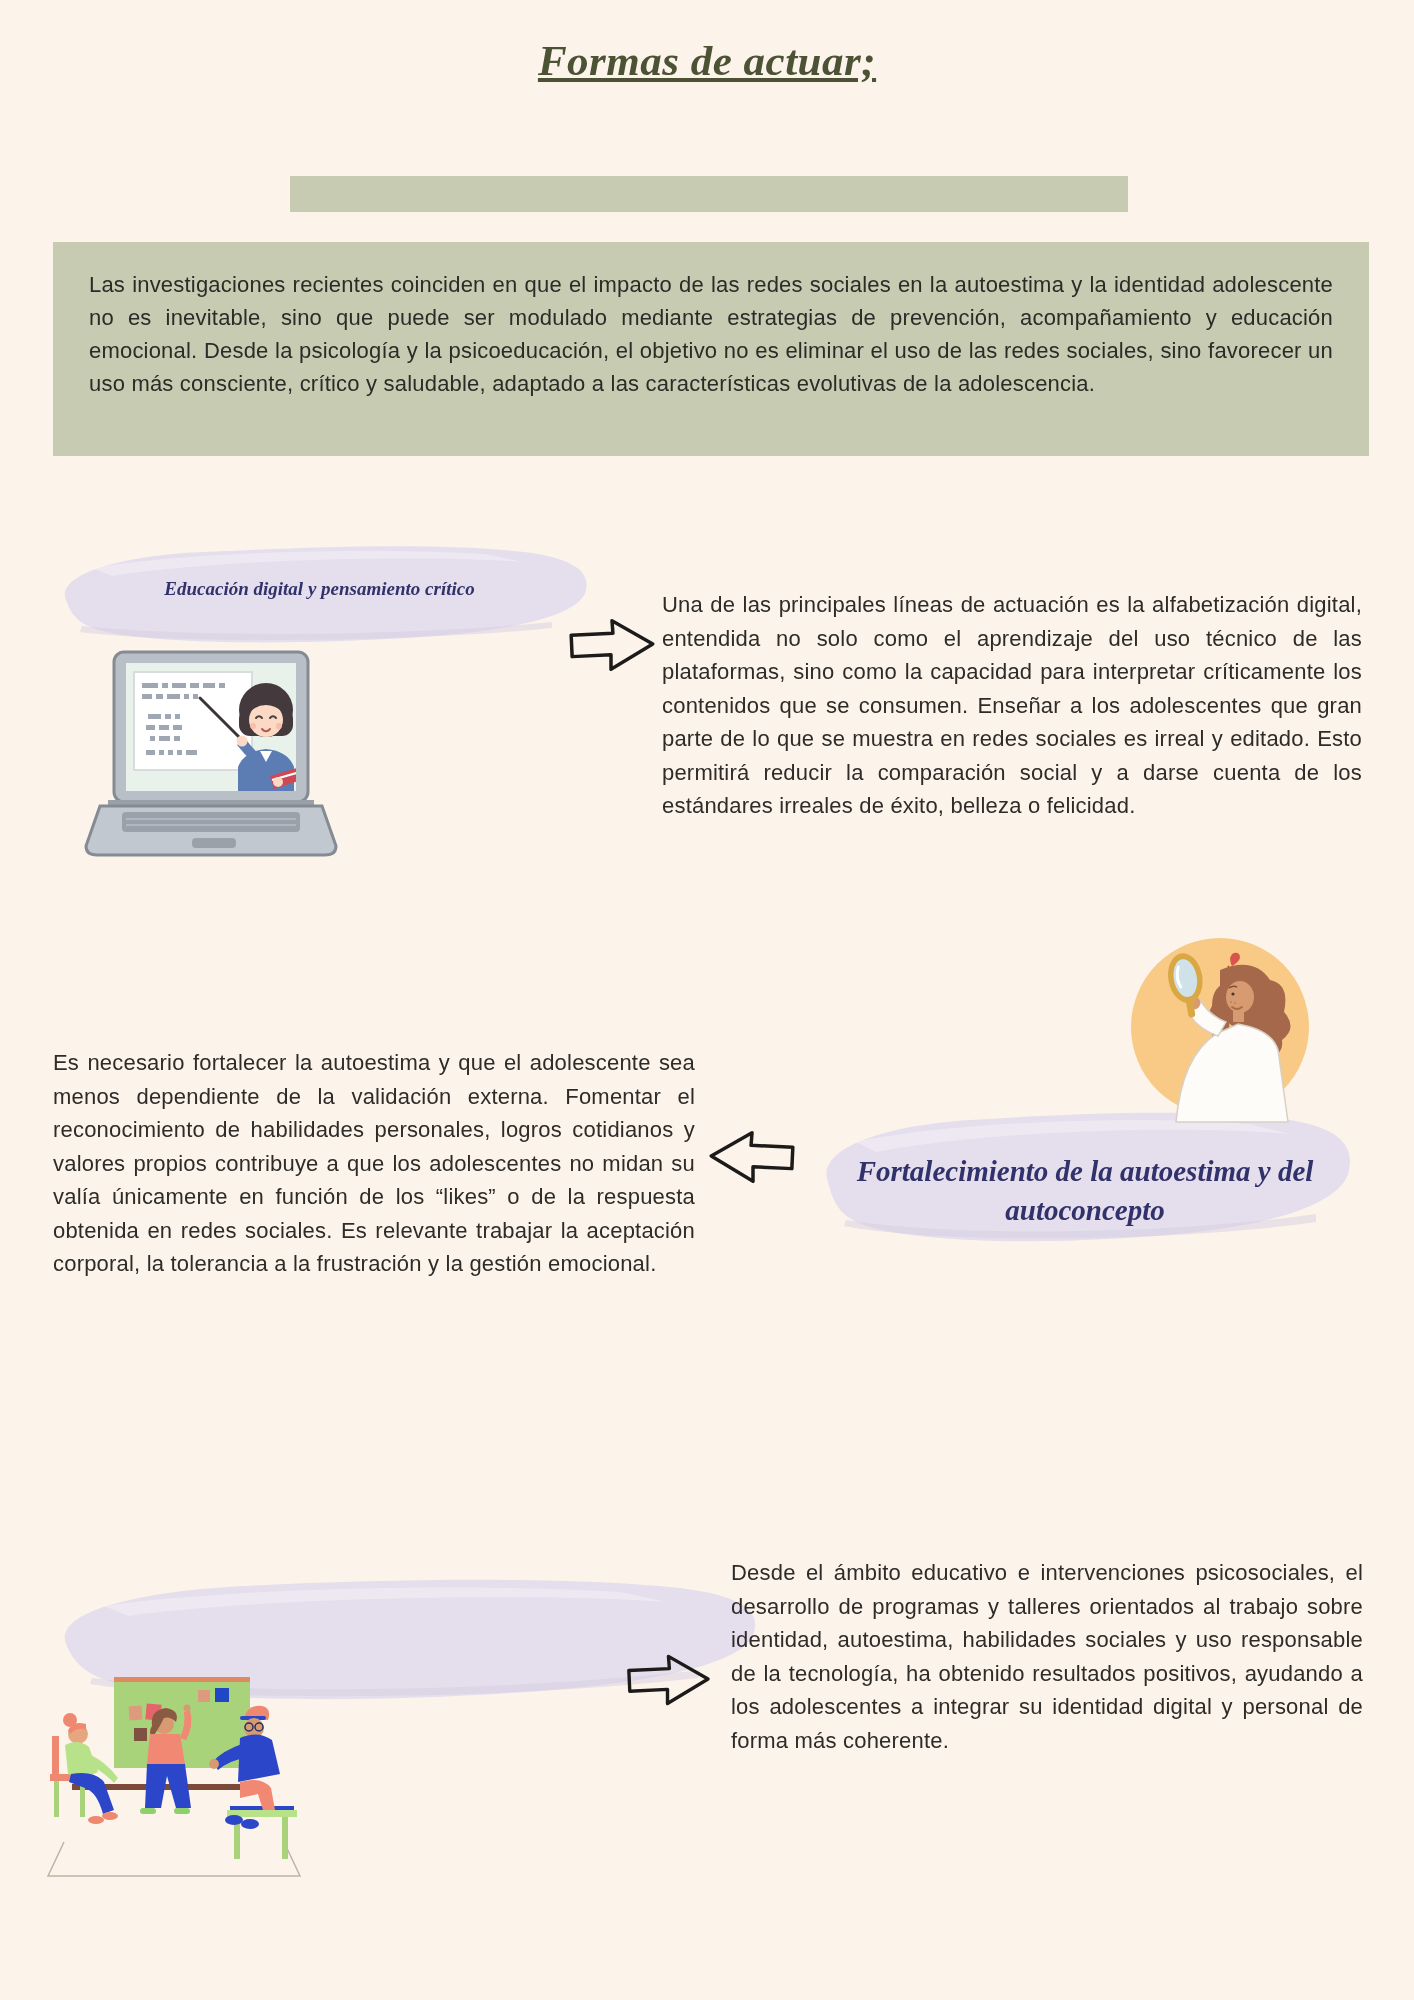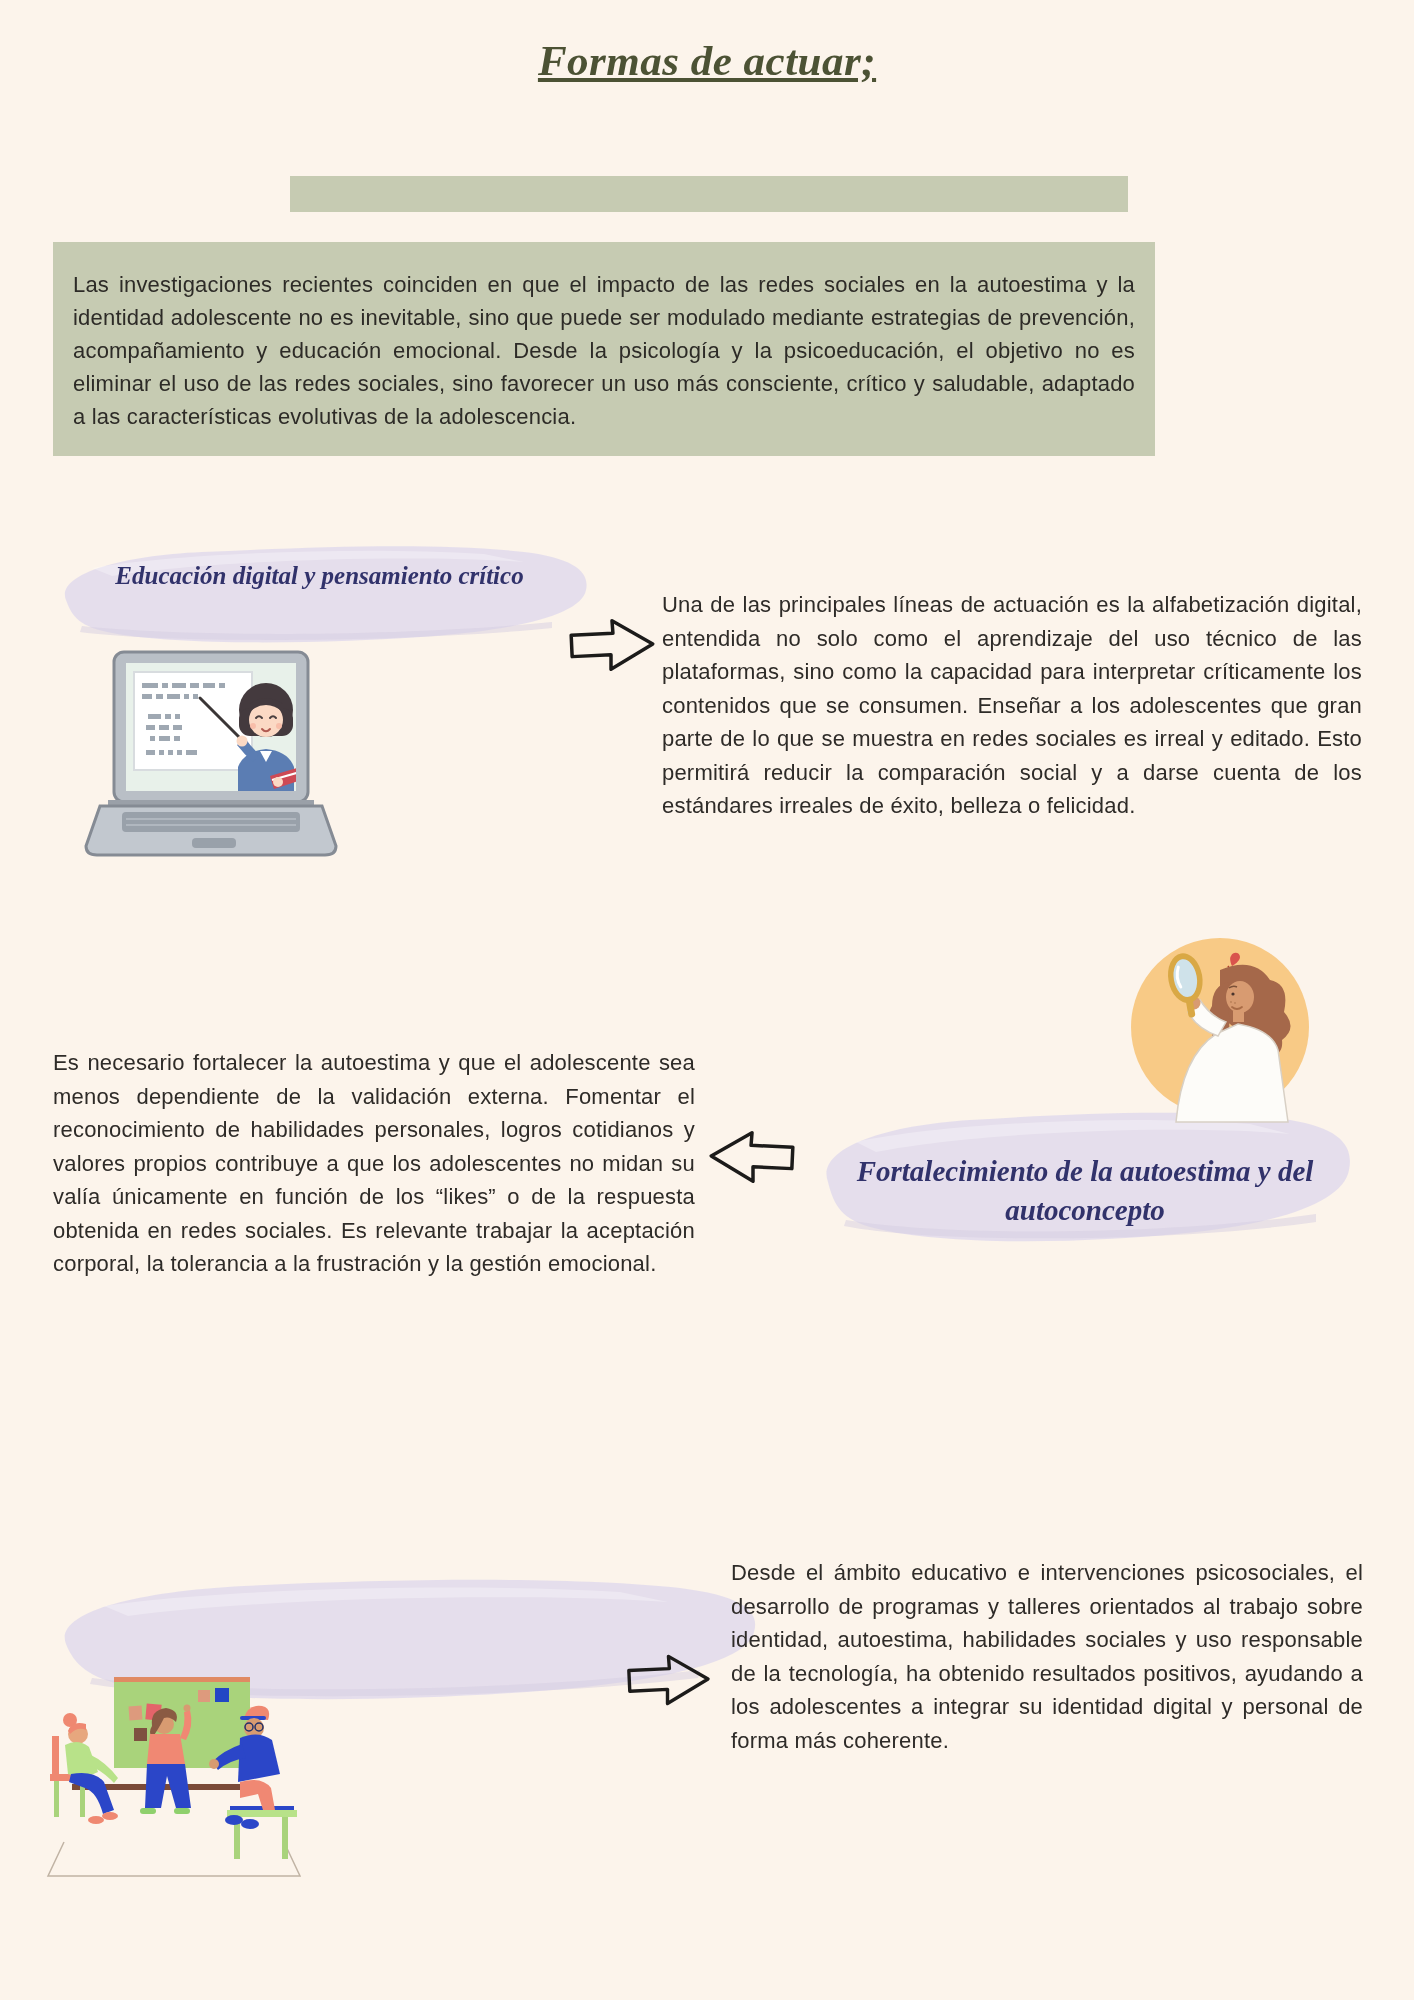--- a/index.html
+++ b/index.html
@@ -21,36 +21,36 @@
   }
   
   .main-title{
     position:absolute;top:36px;left:0;width:1414px;text-align:center;
     font-family:"Liberation Serif","DejaVu Serif",serif;font-style:italic;font-weight:bold;
     font-size:43px;line-height:49px;color:var(--title-olive);letter-spacing:.5px;text-decoration:underline;
   }
   .title-bar{position:absolute;left:290px;top:176px;width:838px;height:36px;background:var(--sage);}
   
   .intro-box{
-    position:absolute;left:53px;top:242px;width:1102px;height:214px;
-    background:var(--sage);padding:26px 20px;
+    position:absolute;left:53px;top:242px;width:1316px;height:214px;
+    background:var(--sage);padding:26px 36px;
   }
   .intro-box p{font-size:22px;line-height:33px;text-align:justify;color:#2d2b27;letter-spacing:.2px;}
   
   .brush{position:absolute;pointer-events:none;}
   .sec-heading{
     position:absolute;font-family:"Liberation Serif","DejaVu Serif",serif;
     font-weight:bold;color:var(--heading-navy);text-align:center;
   }
   .sec-heading.italic{font-style:italic;}
   .body-col{position:absolute;font-size:22px;line-height:33.5px;text-align:justify;letter-spacing:.2px;}
   .arrow{position:absolute;}
   .illus{position:absolute;}
   
-  #h-educacion{left:52px;top:562px;width:535px;font-size:25px;}
+  #h-educacion{left:52px;top:578px;width:535px;font-size:19px;}
   #p-educacion{left:662px;top:588px;width:700px;}
   #h-autoestima{left:828px;top:1152px;width:514px;font-size:29px;line-height:39px;}
   #p-autoestima{left:53px;top:1046px;width:642px;}
   #h-intervenciones{left:62px;top:1640px;width:545px;font-size:28px;}
   #p-intervenciones{left:731px;top:1556px;width:632px;}
 </style>
 </head>
 <body>
 
 <div class="page">

